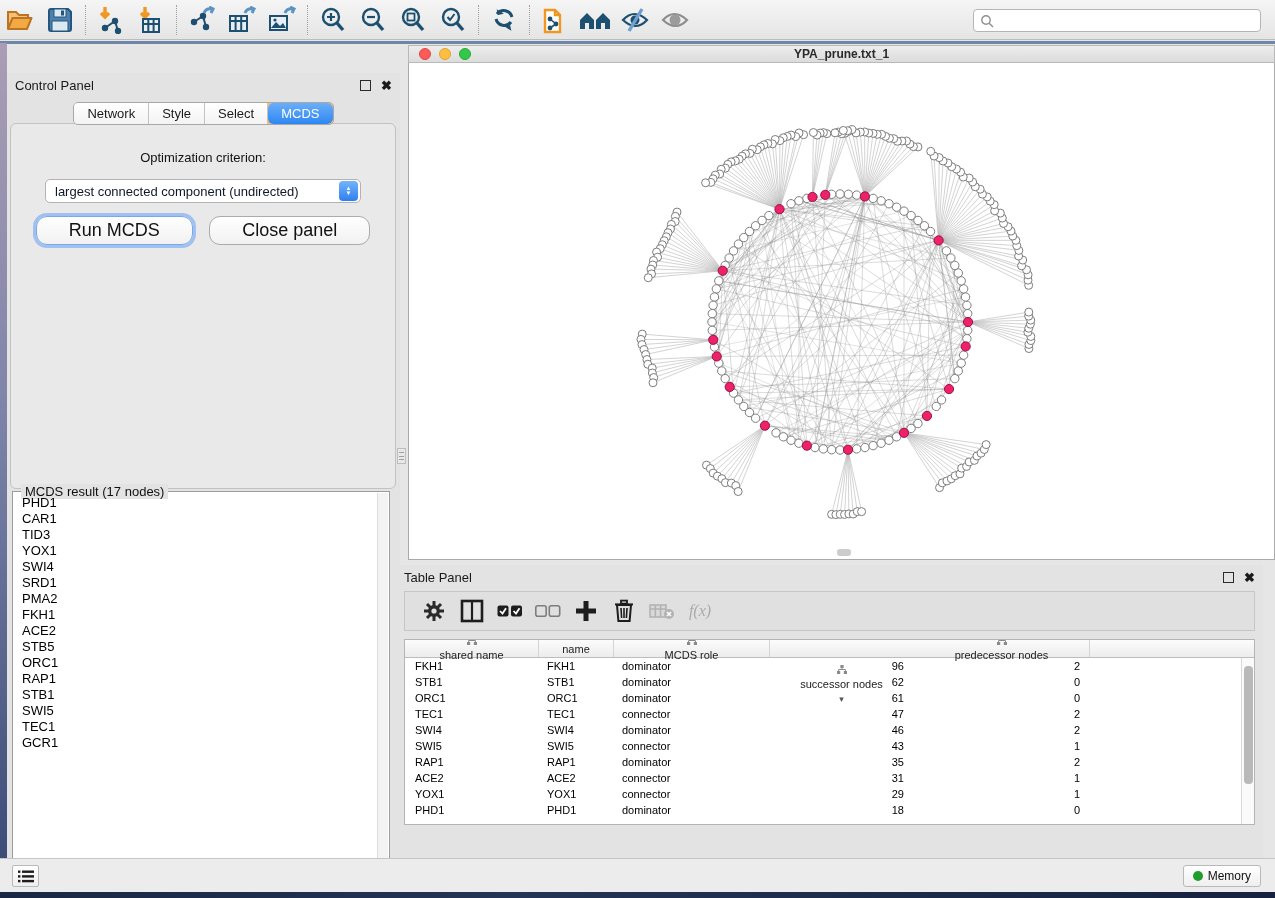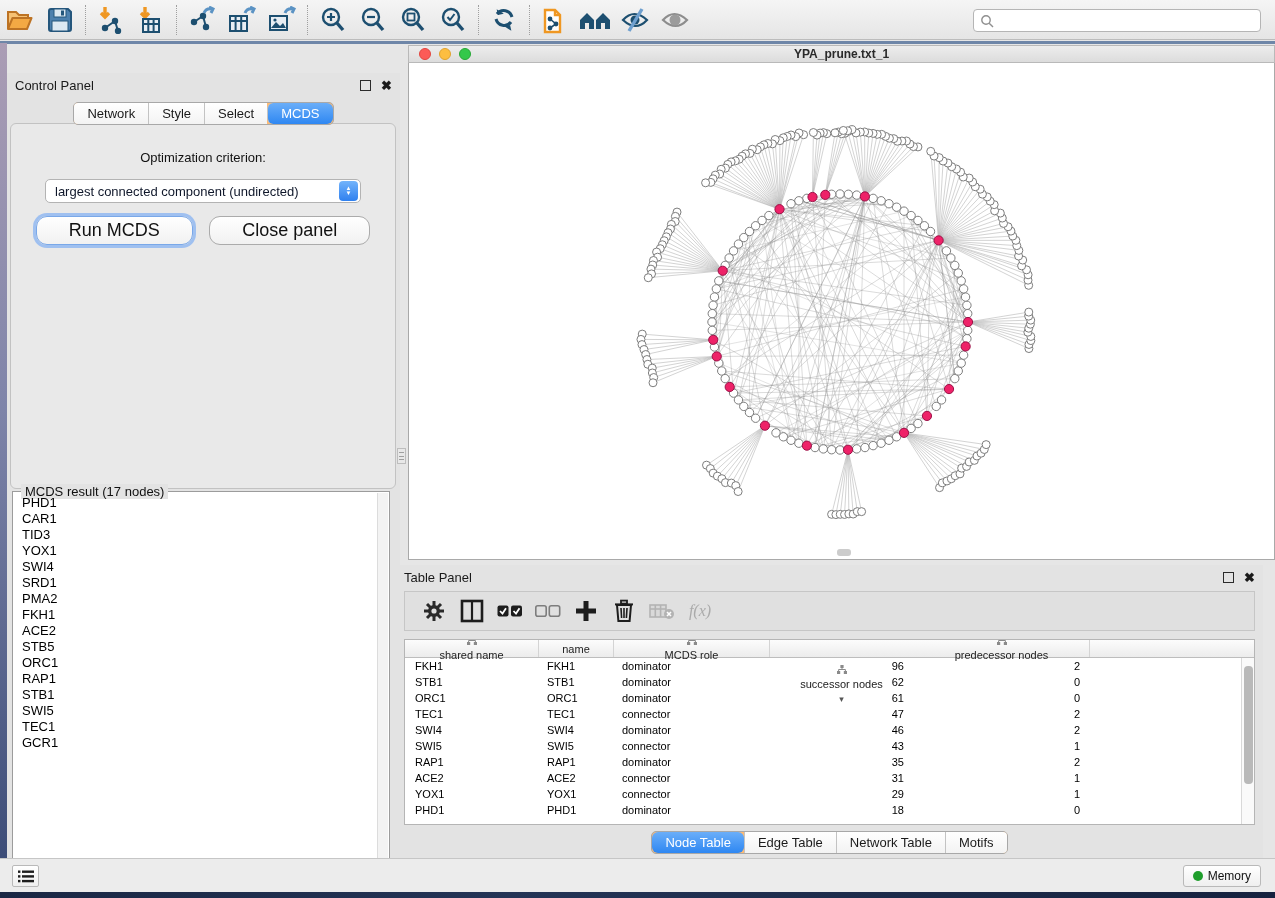--- a/index.html
+++ b/index.html
@@ -1144,26 +1144,20 @@
             <div class="td" style="width: 75px; padding-left: 8px;">PHD1</div>
             <div class="td" style="width: 156px; padding-left: 8px;">dominator</div>
             <div class="td num" style="width: 144px; padding-left: 0px;">18</div>
             <div class="td num" style="width: 176px; padding-left: 0px;">0</div>
           </div>
         </div>
       <div class="tv-scroll">
           <div class="tv-thumb"></div>
         </div>
     </div>
-    <div class="tp-tabs-row"><span class="seg-tabs" id="tp-tabs">
-          <span class="seg active">Node Table</span>
-          <span class="seg">Edge Table</span>
-          <span class="seg">Network Table</span>
-          <span class="seg">Motifs</span>
-        </span></div>
   </div>
 
   <div class="status-bar">
     <div class="list-btn">
       <svg width="16" height="13" viewBox="0 0 16 13">
           <g fill="#1d1d1d">
             <rect x="0" y="0.5" width="2.4" height="2.4"></rect>
             <rect x="4" y="0.5" width="12" height="2.4"></rect>
             <rect x="0" y="5.2" width="2.4" height="2.4"></rect>
             <rect x="4" y="5.2" width="12" height="2.4"></rect>

